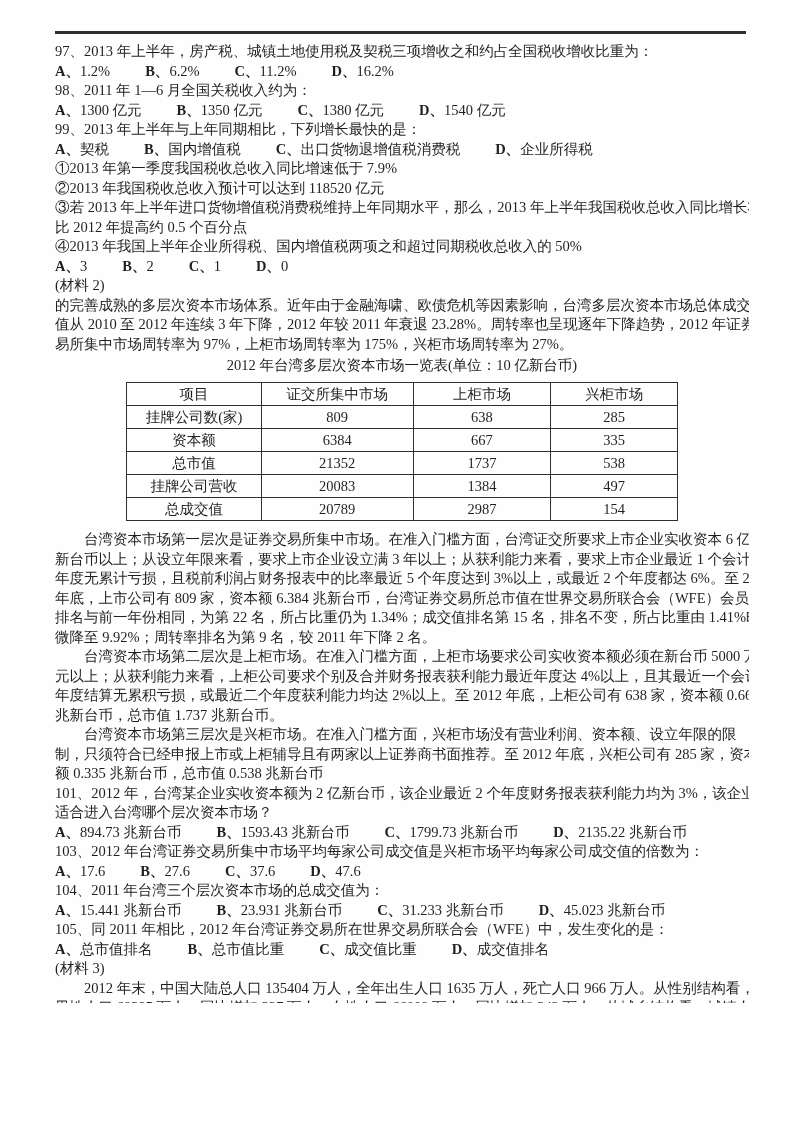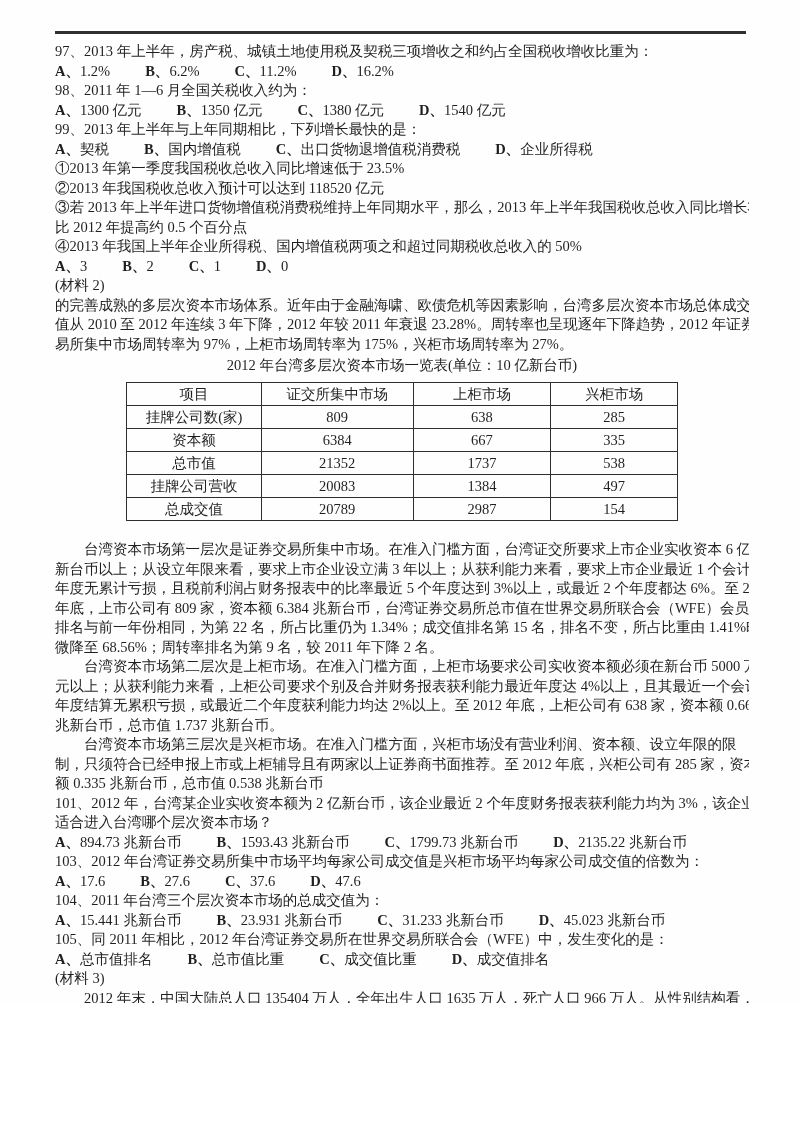--- a/index.html
+++ b/index.html
@@ -36,21 +36,21 @@
     line-height: 19px;
     padding-top: 2px;
     white-space: nowrap;
   }
   .opt { display: inline-block; margin-right: 35px; }
   .opt:last-child { margin-right: 0; }
   .opt-letter { font-weight: bold; }
   .tbl-wrap { padding: 0; }
   table.market {
     border-collapse: collapse;
-    margin: 7px auto 19px auto;
+    margin: 7px auto 9px auto;
     width: 552px;
     border: 1.5px solid #222222;
   }
   table.market th, table.market td {
     border: 1px solid #2e2e2e;
     text-align: center;
     vertical-align: middle;
     font-weight: normal;
     font-size: 14.5px;
     height: 22px;
@@ -69,21 +69,21 @@
 
 <div class="page">
   <div class="header-rule"></div>
   <div class="content">
       <div class="line">97、2013 年上半年，房产税、城镇土地使用税及契税三项增收之和约占全国税收增收比重为：</div>
       <div class="line"><span class="opt"><span class="opt-letter">A、</span><span>1.2%</span></span><span class="opt"><span class="opt-letter">B、</span><span>6.2%</span></span><span class="opt"><span class="opt-letter">C、</span><span>11.2%</span></span><span class="opt"><span class="opt-letter">D、</span><span>16.2%</span></span></div>
       <div class="line">98、2011 年 1—6 月全国关税收入约为：</div>
       <div class="line"><span class="opt"><span class="opt-letter">A、</span><span>1300 亿元</span></span><span class="opt"><span class="opt-letter">B、</span><span>1350 亿元</span></span><span class="opt"><span class="opt-letter">C、</span><span>1380 亿元</span></span><span class="opt"><span class="opt-letter">D、</span><span>1540 亿元</span></span></div>
       <div class="line">99、2013 年上半年与上年同期相比，下列增长最快的是：</div>
       <div class="line"><span class="opt"><span class="opt-letter">A、</span><span>契税</span></span><span class="opt"><span class="opt-letter">B、</span><span>国内增值税</span></span><span class="opt"><span class="opt-letter">C、</span><span>出口货物退增值税消费税</span></span><span class="opt"><span class="opt-letter">D、</span><span>企业所得税</span></span></div>
-      <div class="line">①2013 年第一季度我国税收总收入同比增速低于 23.5%</div>
+      <div class="line">①2013 年第一季度我国税收总收入同比增速低于 7.9%</div>
       <div class="line">②2013 年我国税收总收入预计可以达到 118520 亿元</div>
       <div class="line">③若 2013 年上半年进口货物增值税消费税维持上年同期水平，那么，2013 年上半年我国税收总收入同比增长将</div>
       <div class="line">比 2012 年提高约 0.5 个百分点</div>
       <div class="line">④2013 年我国上半年企业所得税、国内增值税两项之和超过同期税收总收入的 50%</div>
       <div class="line"><span class="opt"><span class="opt-letter">A、</span><span>3</span></span><span class="opt"><span class="opt-letter">B、</span><span>2</span></span><span class="opt"><span class="opt-letter">C、</span><span>1</span></span><span class="opt"><span class="opt-letter">D、</span><span>0</span></span></div>
       <div class="line">(材料 2)</div>
       <div class="line">的完善成熟的多层次资本市场体系。近年由于金融海啸、欧债危机等因素影响，台湾多层次资本市场总体成交</div>
       <div class="line">值从 2010 至 2012 年连续 3 年下降，2012 年较 2011 年衰退 23.28%。周转率也呈现逐年下降趋势，2012 年证券交</div>
       <div class="line">易所集中市场周转率为 97%，上柜市场周转率为 175%，兴柜市场周转率为 27%。</div>
       <div class="title-line">2012 年台湾多层次资本市场一览表(单位：10 亿新台币)</div>
@@ -135,21 +135,21 @@
               <td>154</td>
             </tr>
           </tbody>
         </table>
       </div>
       <div class="line indent">台湾资本市场第一层次是证券交易所集中市场。在准入门槛方面，台湾证交所要求上市企业实收资本 6 亿</div>
       <div class="line">新台币以上；从设立年限来看，要求上市企业设立满 3 年以上；从获利能力来看，要求上市企业最近 1 个会计</div>
       <div class="line">年度无累计亏损，且税前利润占财务报表中的比率最近 5 个年度达到 3%以上，或最近 2 个年度都达 6%。至 2012</div>
       <div class="line">年底，上市公司有 809 家，资本额 6.384 兆新台币，台湾证券交易所总市值在世界交易所联合会（WFE）会员中</div>
       <div class="line">排名与前一年份相同，为第 22 名，所占比重仍为 1.34%；成交值排名第 15 名，排名不变，所占比重由 1.41%略</div>
-      <div class="line">微降至 68.56%；周转率排名为第 9 名，较 2011 年下降 2 名。</div>
+      <div class="line">微降至 9.92%；周转率排名为第 9 名，较 2011 年下降 2 名。</div>
       <div class="line indent">台湾资本市场第二层次是上柜市场。在准入门槛方面，上柜市场要求公司实收资本额必须在新台币 5000 万</div>
       <div class="line">元以上；从获利能力来看，上柜公司要求个别及合并财务报表获利能力最近年度达 4%以上，且其最近一个会计</div>
       <div class="line">年度结算无累积亏损，或最近二个年度获利能力均达 2%以上。至 2012 年底，上柜公司有 638 家，资本额 0.667</div>
       <div class="line">兆新台币，总市值 1.737 兆新台币。</div>
       <div class="line indent">台湾资本市场第三层次是兴柜市场。在准入门槛方面，兴柜市场没有营业利润、资本额、设立年限的限</div>
       <div class="line">制，只须符合已经申报上市或上柜辅导且有两家以上证券商书面推荐。至 2012 年底，兴柜公司有 285 家，资本</div>
       <div class="line">额 0.335 兆新台币，总市值 0.538 兆新台币</div>
       <div class="line">101、2012 年，台湾某企业实收资本额为 2 亿新台币，该企业最近 2 个年度财务报表获利能力均为 3%，该企业最</div>
       <div class="line">适合进入台湾哪个层次资本市场？</div>
       <div class="line"><span class="opt"><span class="opt-letter">A、</span><span>894.73 兆新台币</span></span><span class="opt"><span class="opt-letter">B、</span><span>1593.43 兆新台币</span></span><span class="opt"><span class="opt-letter">C、</span><span>1799.73 兆新台币</span></span><span class="opt"><span class="opt-letter">D、</span><span>2135.22 兆新台币</span></span></div>

